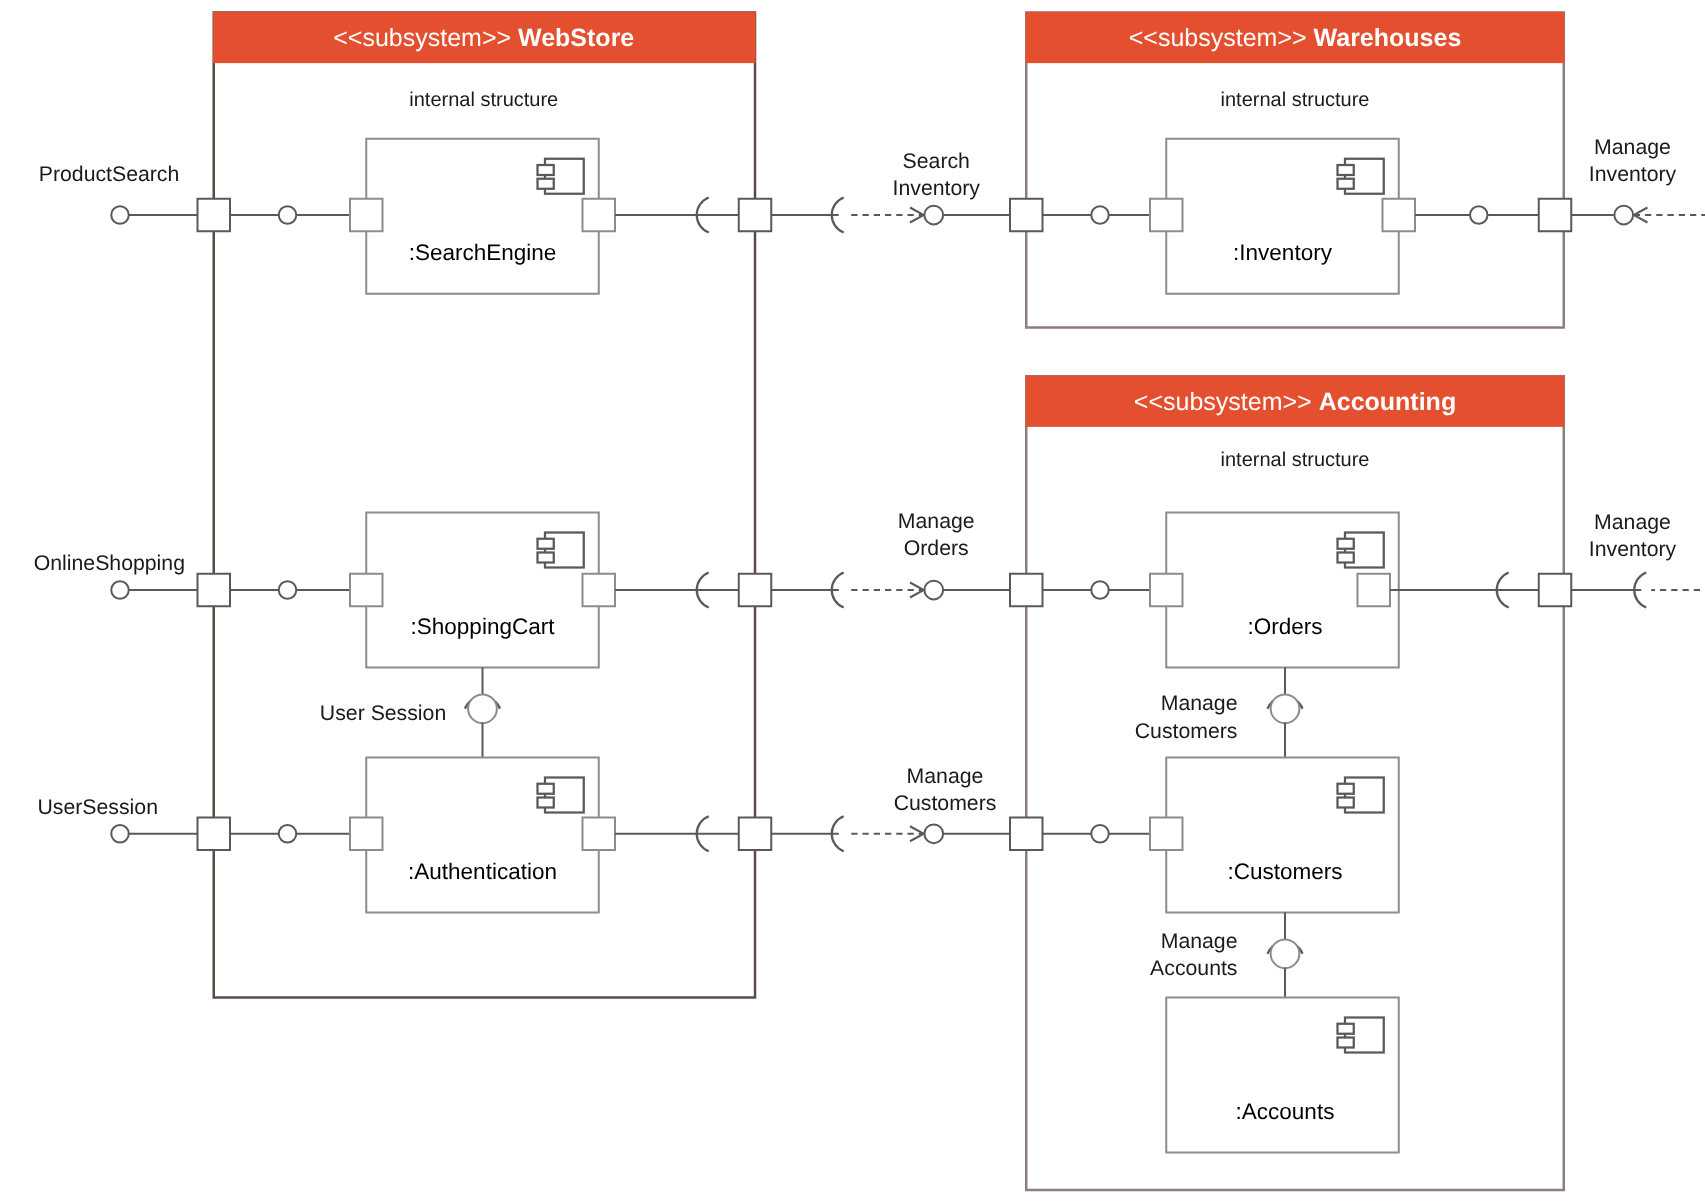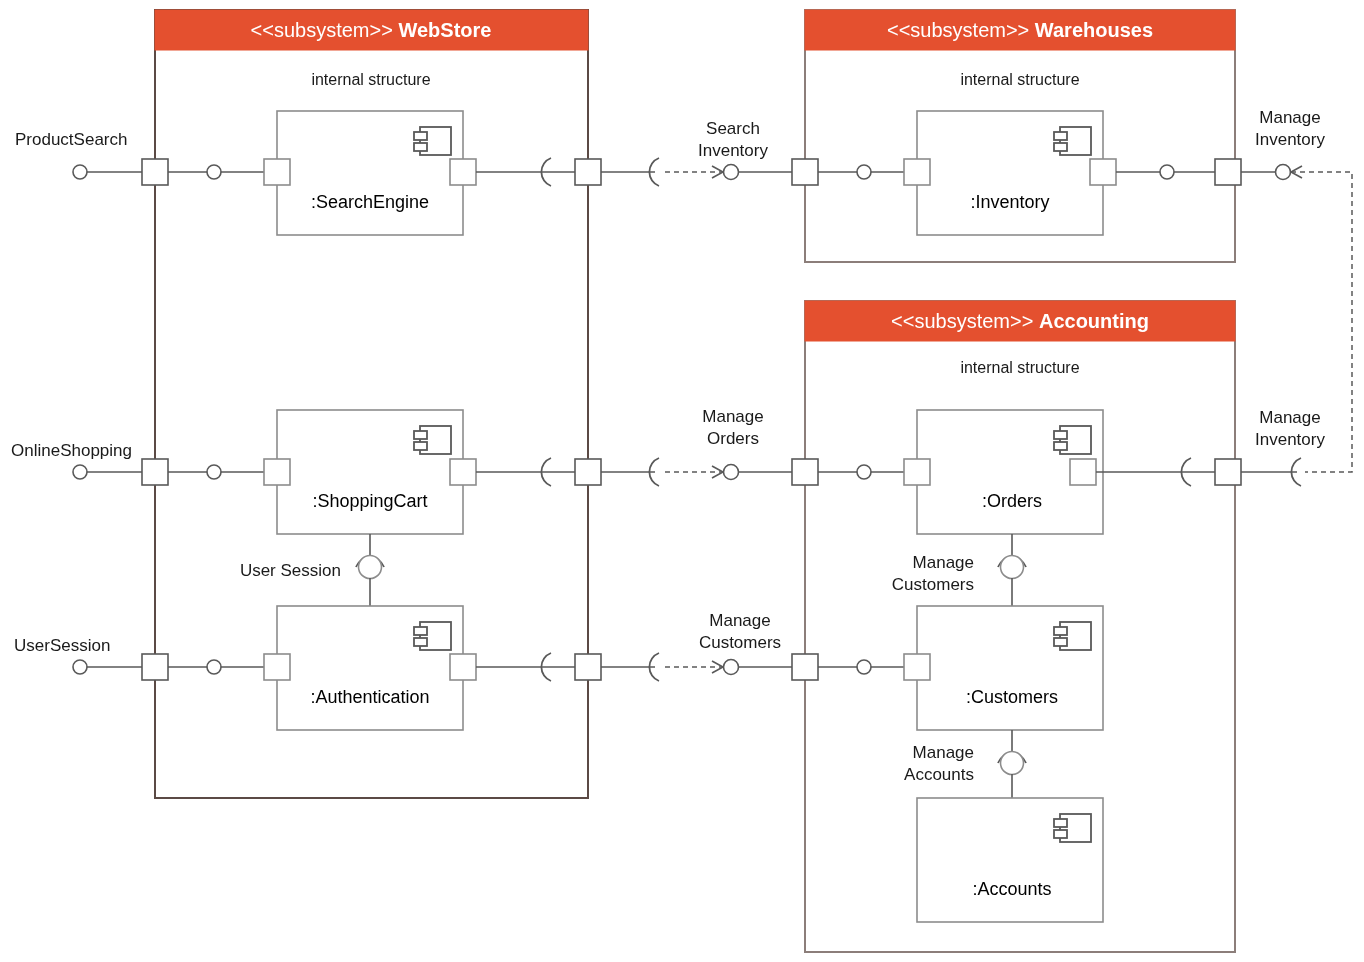--- a/index.html
+++ b/index.html
@@ -1,18 +1,18 @@
 <!DOCTYPE html>
 <html><head>
 <meta charset="utf-8">
 <style>
   html,body{margin:0;padding:0;background:#ffffff;}
   body{width:1364px;height:962px;overflow:hidden;
        font-family:"Liberation Sans","DejaVu Sans",sans-serif;}
-  #stage{position:relative;width:1080px;height:962px;}
+  #stage{position:relative;width:1080px;height:962px;margin-left:16px;}
   svg#diagram{position:absolute;top:0;left:0;width:1364px;height:962px;display:block;}
   .hdr-text{font-size:20px;fill:#ffffff;}
   .hdr-stereo{font-weight:normal;}
   .hdr-name{font-weight:bold;}
   .internal-label{font-size:16px;fill:#1a1a1a;font-weight:normal;}
   .comp-label{font-size:18px;fill:#000000;}
   .iface-label{font-size:17px;fill:#1a1a1a;}
   .port-label{font-size:17px;fill:#1a1a1a;}
 </style>
 </head>

